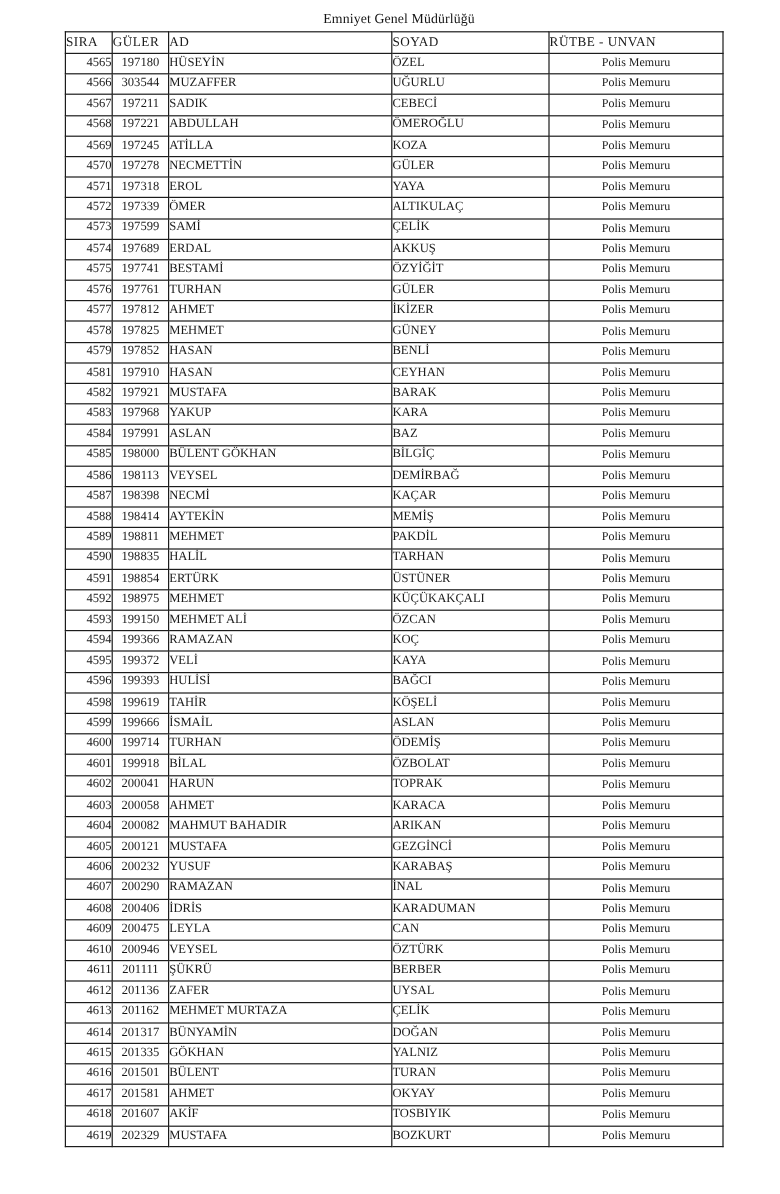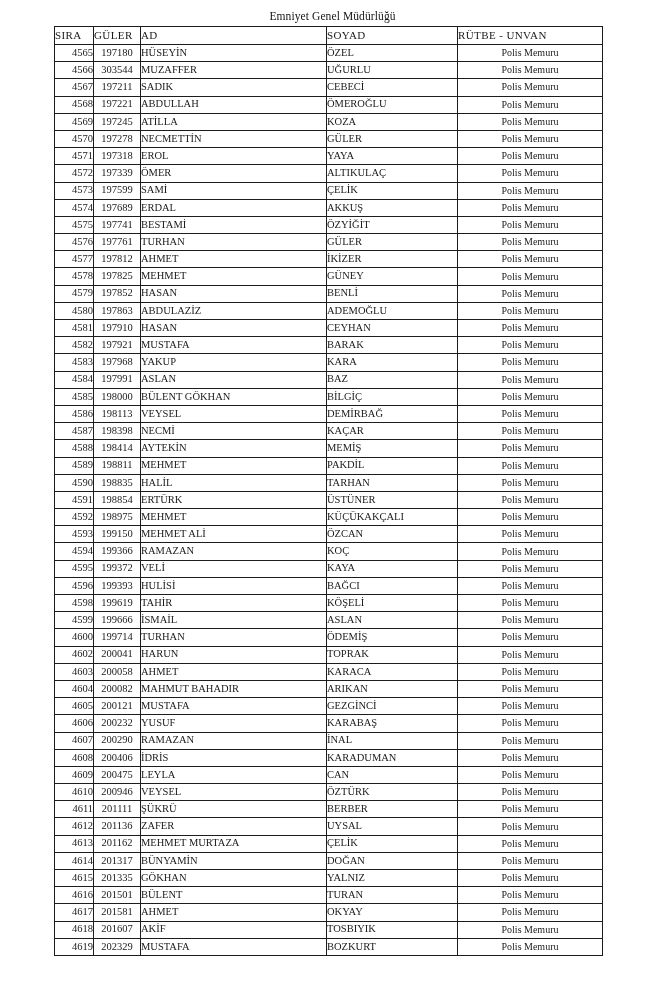--- a/index.html
+++ b/index.html
@@ -190,27 +190,20 @@
           <td class="c-rutbe">Polis Memuru</td>
         </tr>
         <tr>
           <td class="c-sira">4579</td>
           <td class="c-sicil">197852</td>
           <td class="c-ad">HASAN</td>
           <td class="c-soyad">BENLİ</td>
           <td class="c-rutbe">Polis Memuru</td>
         </tr>
         <tr>
-          <td class="c-sira">4580</td>
-          <td class="c-sicil">197863</td>
-          <td class="c-ad">ABDULAZİZ</td>
-          <td class="c-soyad">ADEMOĞLU</td>
-          <td class="c-rutbe">Polis Memuru</td>
-        </tr>
-        <tr>
           <td class="c-sira">4581</td>
           <td class="c-sicil">197910</td>
           <td class="c-ad">HASAN</td>
           <td class="c-soyad">CEYHAN</td>
           <td class="c-rutbe">Polis Memuru</td>
         </tr>
         <tr>
           <td class="c-sira">4582</td>
           <td class="c-sicil">197921</td>
           <td class="c-ad">MUSTAFA</td>
@@ -330,20 +323,27 @@
           <td class="c-rutbe">Polis Memuru</td>
         </tr>
         <tr>
           <td class="c-sira">4600</td>
           <td class="c-sicil">199714</td>
           <td class="c-ad">TURHAN</td>
           <td class="c-soyad">ÖDEMİŞ</td>
           <td class="c-rutbe">Polis Memuru</td>
         </tr>
         <tr>
+          <td class="c-sira">4601</td>
+          <td class="c-sicil">199918</td>
+          <td class="c-ad">BİLAL</td>
+          <td class="c-soyad">ÖZBOLAT</td>
+          <td class="c-rutbe">Polis Memuru</td>
+        </tr>
+        <tr>
           <td class="c-sira">4602</td>
           <td class="c-sicil">200041</td>
           <td class="c-ad">HARUN</td>
           <td class="c-soyad">TOPRAK</td>
           <td class="c-rutbe">Polis Memuru</td>
         </tr>
         <tr>
           <td class="c-sira">4603</td>
           <td class="c-sicil">200058</td>
           <td class="c-ad">AHMET</td>

